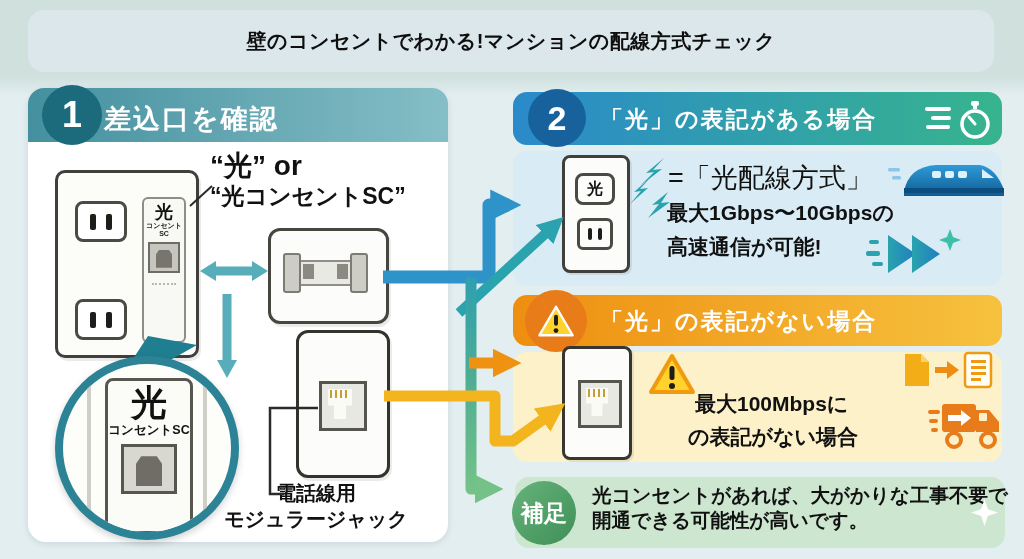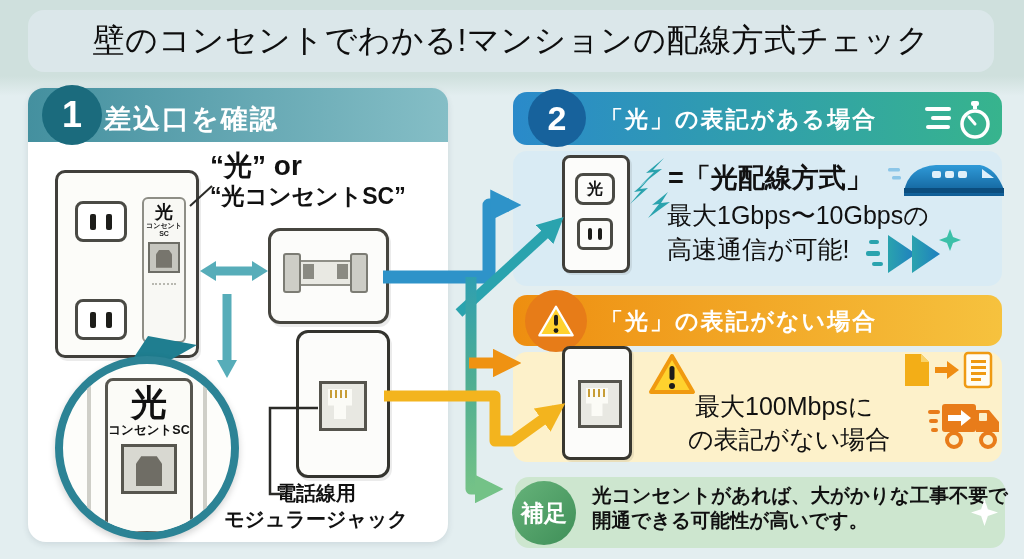--- a/index.html
+++ b/index.html
@@ -4,21 +4,21 @@
 <style>
   html,body{margin:0;padding:0}
   .canvas{position:relative;width:1024px;height:559px;overflow:hidden;
     font-family:"Liberation Sans",sans-serif;color:#111;
     background:linear-gradient(180deg,#cfe0dd 0,#cfe0dd 76px,#e3eef0 96px,#e3eef0 100%)}
   .abs{position:absolute}
   .flexc{display:flex;align-items:center;justify-content:center}
 
   
   .title-bar{left:28px;top:10px;width:966px;height:62px;background:#dbe7ea;border-radius:16px}
-  .title-bar h1{margin:0;font-size:32px;font-weight:400;letter-spacing:.5px;color:#0e0e0e}
+  .title-bar h1{margin:0;font-size:20px;font-weight:700;letter-spacing:.5px;color:#0e0e0e}
 
   
   .panel-left{left:28px;top:88px;width:420px;height:454px;background:#fff;border-radius:18px;
     box-shadow:0 2px 6px rgba(40,60,70,.12)}
   .h1bar{left:28px;top:88px;width:420px;height:54px;border-radius:16px 16px 0 0;
     background:linear-gradient(90deg,#44909f,#85bec6)}
   .numcircle{border-radius:50%;color:#fff;font-weight:900}
   .nc1{left:42px;top:85px;width:60px;height:60px;background:#1b6b7d;font-size:36px}
   .htext{color:#fff;font-weight:800;letter-spacing:2px;white-space:nowrap}
   .ht1{left:104px;top:101px;font-size:27px}
@@ -85,24 +85,24 @@
 
   .p2body{left:513px;top:151px;width:489px;height:135px;background:#d9ebf4;border-radius:14px}
   .p2plate{left:562px;top:155px;width:62px;height:112px;background:#fcfcfa;border:3px solid #403f3a;
     border-radius:8px;z-index:2;box-shadow:2px 2px 0 rgba(0,0,0,.08)}
   .p2tag{position:absolute;left:10px;top:15px;width:34px;height:26px;border:3px solid #4a4a44;
     border-radius:8px;font-size:16px;font-weight:800}
   .p2outlet{position:absolute;left:12px;top:60px;width:30px;height:26px;border:3px solid #4a4a44;
     border-radius:6px;display:flex;align-items:center;justify-content:center;gap:6px}
   .p2outlet .slot{width:4px;height:12px}
   .bolts{left:630px;top:156px;width:46px;height:64px;z-index:3}
-  .result{font-size:27px;font-weight:700;white-space:nowrap}
+  .result{font-size:27px;font-weight:400;white-space:nowrap}
   .r2{left:668px;top:160px}
   .train{left:888px;top:154px;width:118px;height:50px}
-  .desc{font-size:25px;font-weight:400;white-space:nowrap}
+  .desc{font-size:21px;font-weight:700;white-space:nowrap}
   .d2a{left:667px;top:199px}
   .d2b{left:667px;top:233px}
   .send{left:866px;top:227px;width:96px;height:54px}
 
   .warnbar{left:513px;top:295px;width:489px;height:51px;border-radius:14px;
     background:linear-gradient(90deg,#ee8e10,#f6c23e)}
   .warncircle{left:525px;top:290px;width:62px;height:62;border-radius:50%;background:#e77c18;
     width:62px;height:62px}
   .ht3{left:600px;top:306px;font-size:23px}
 

